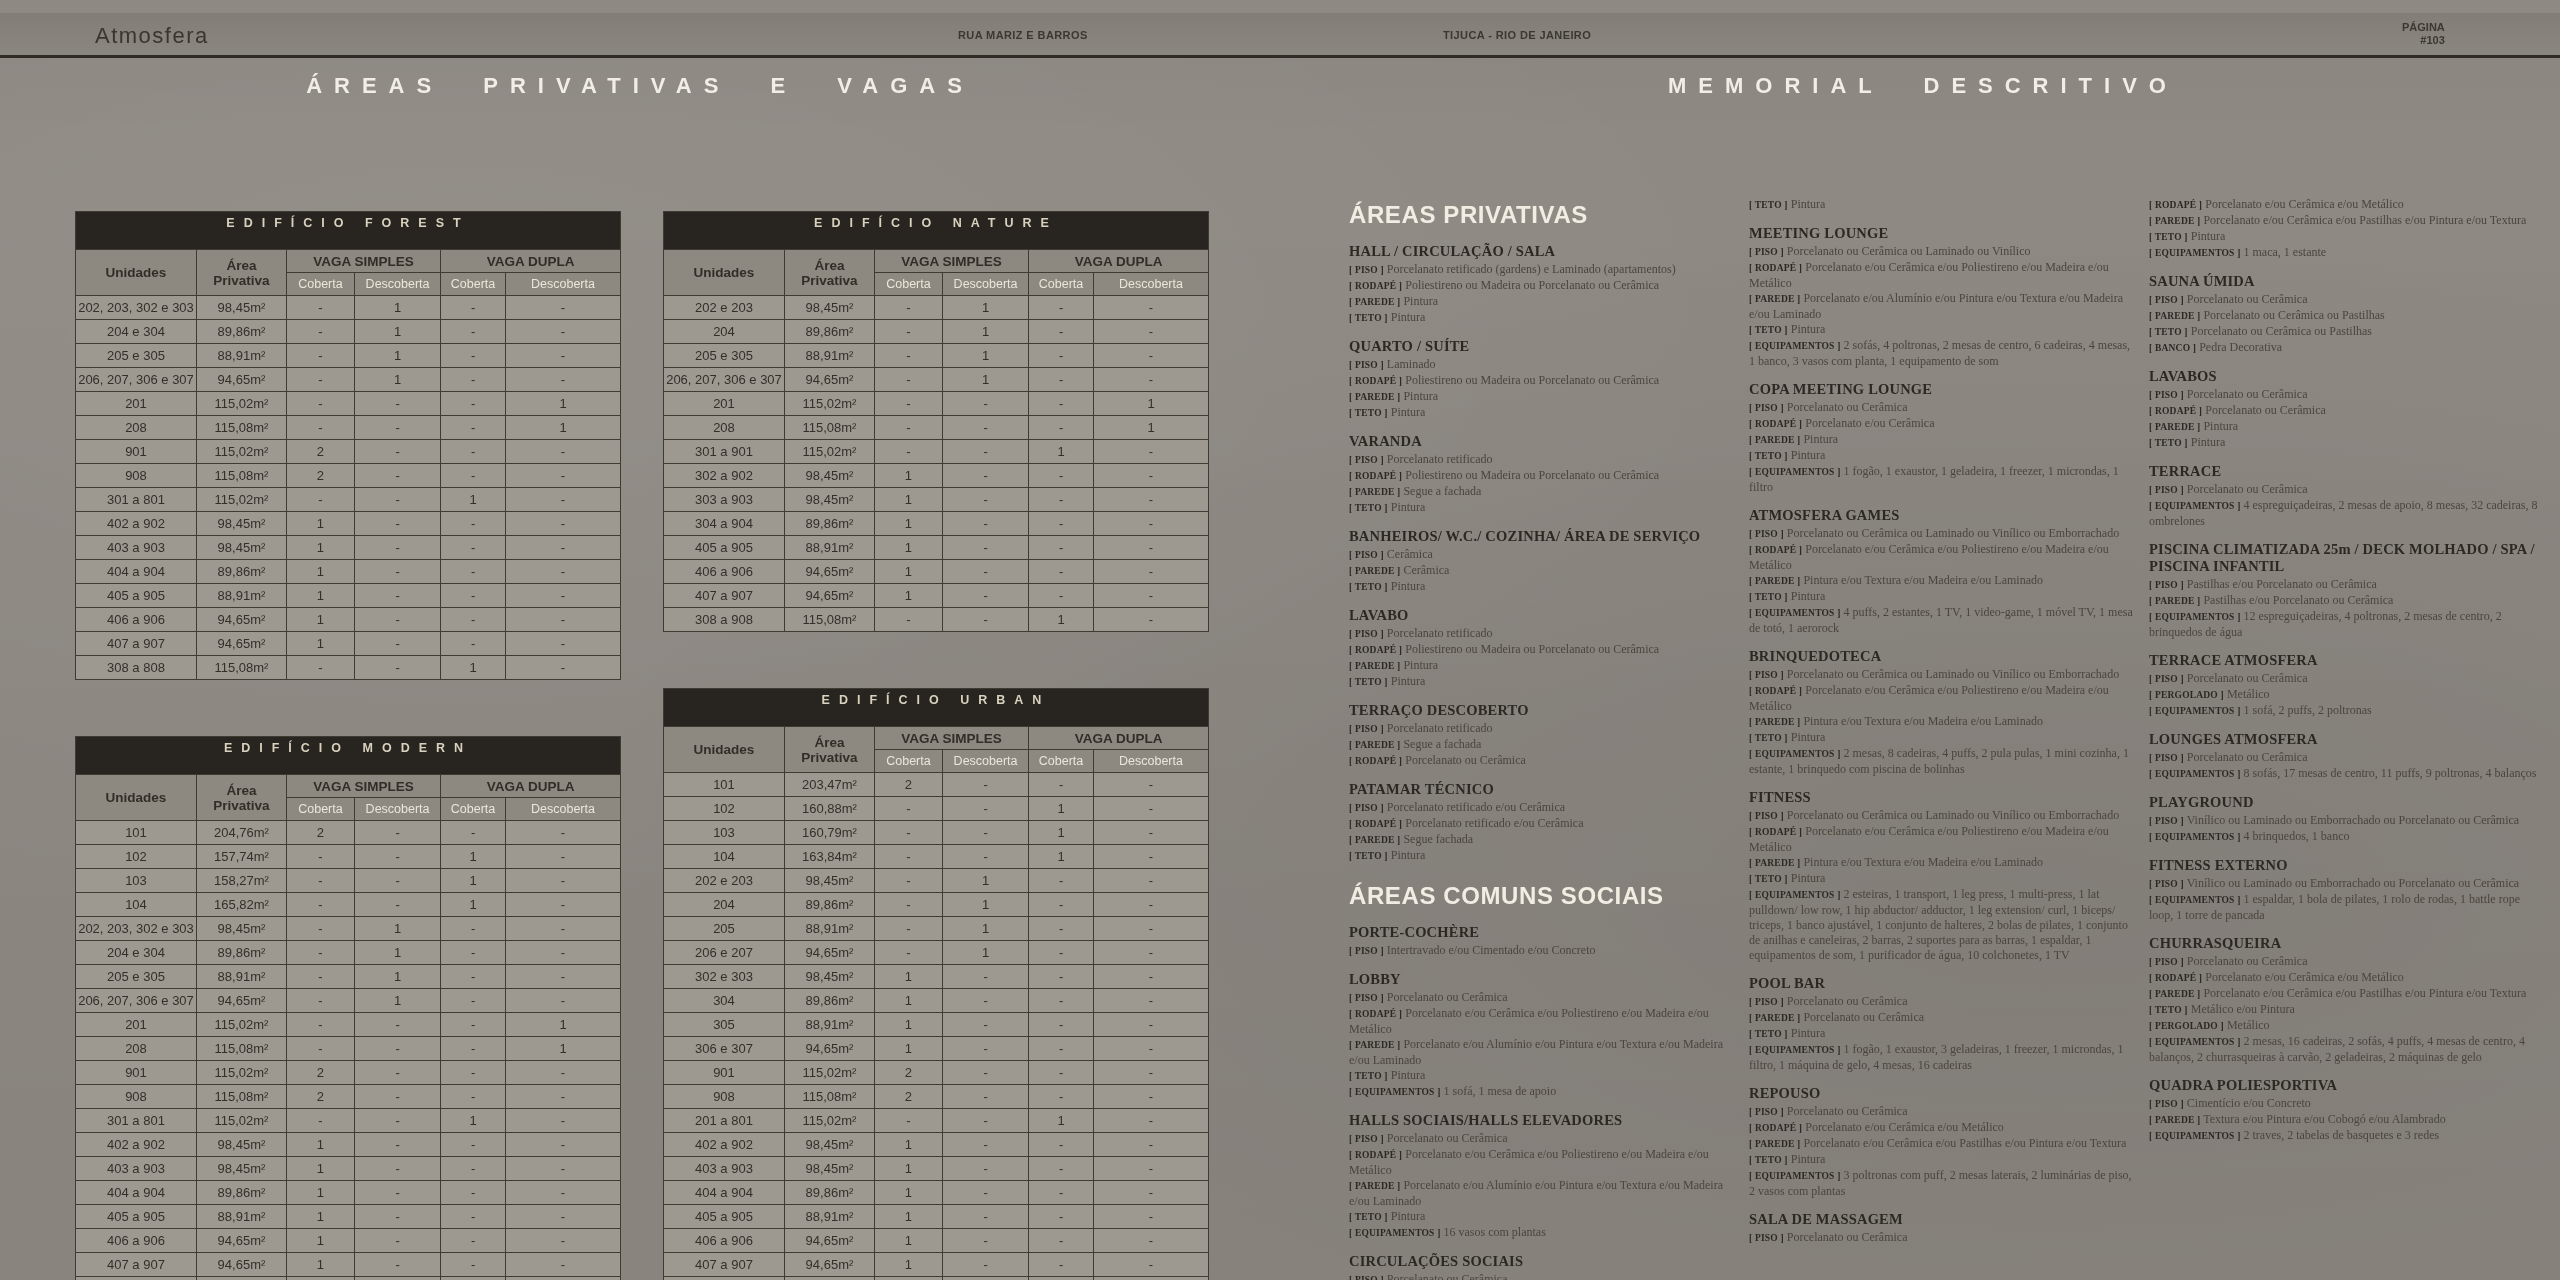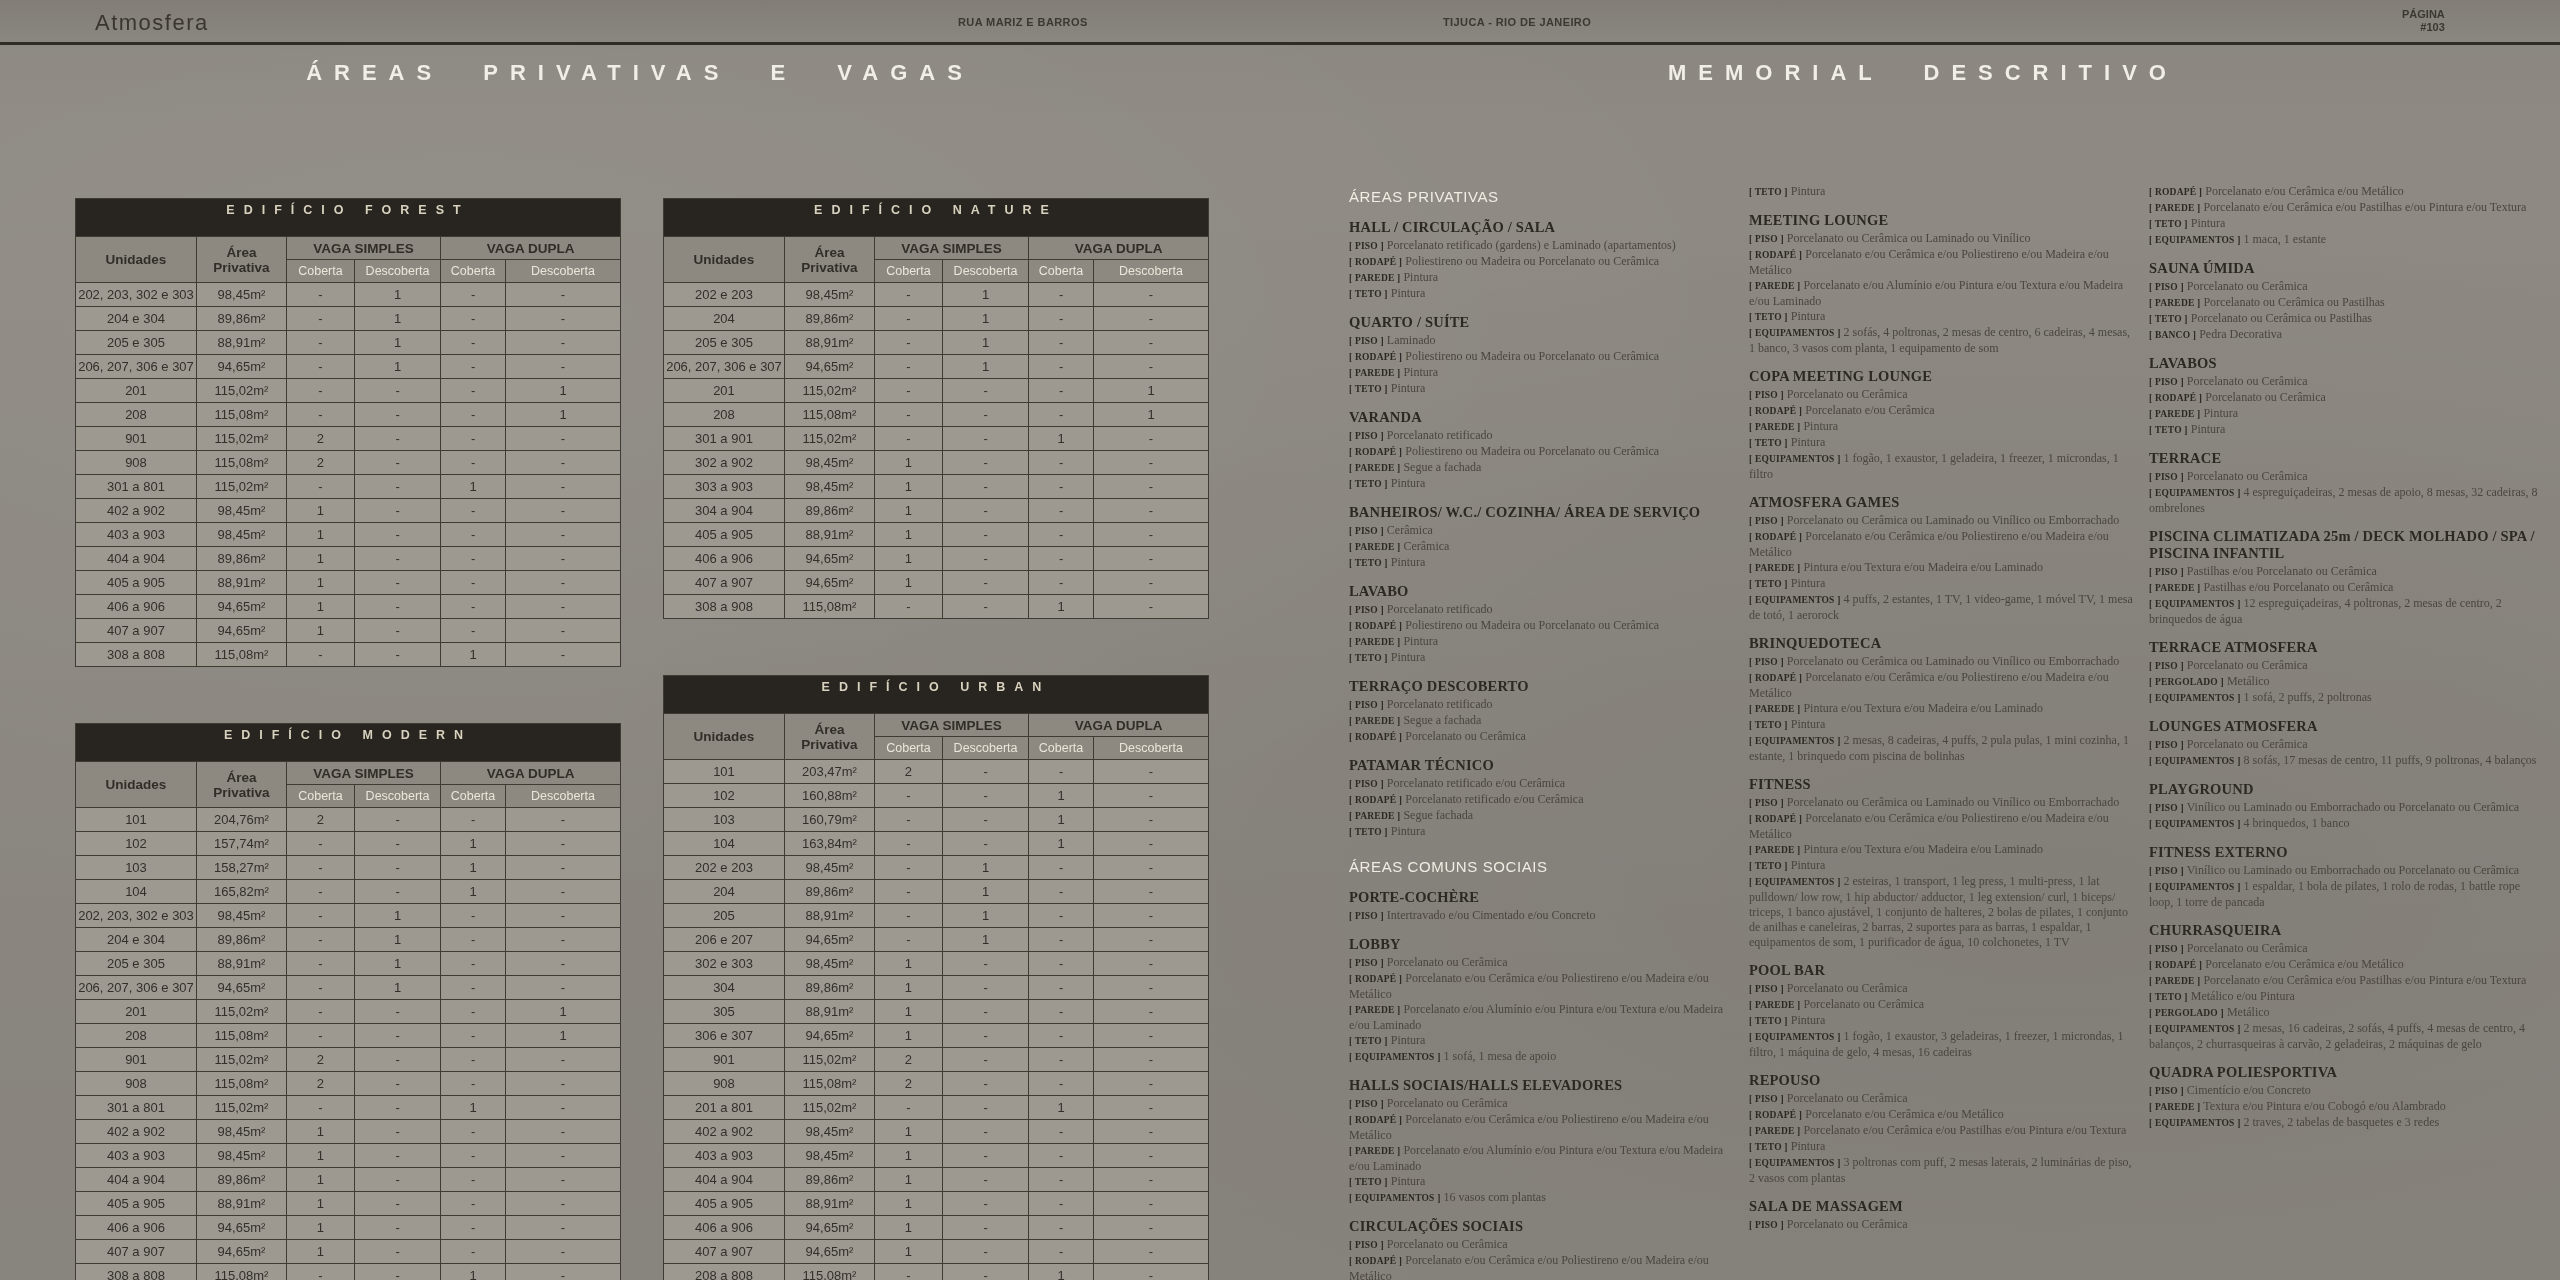--- a/index.html
+++ b/index.html
@@ -8,20 +8,21 @@
     background:#8e8a83;
     font-family:"Liberation Sans",sans-serif;
   }
   .page{
     position:absolute;inset:0;
     background:
       radial-gradient(ellipse at 18% 25%, rgba(255,255,255,0.05), transparent 45%),
       radial-gradient(ellipse at 80% 70%, rgba(0,0,0,0.06), transparent 55%),
       linear-gradient(180deg, rgba(0,0,0,0.03), rgba(0,0,0,0) 10%, rgba(0,0,0,0.04) 95%),
       #8e8a83;
+    margin-top: 13px;
   }
   
   .topbar{
     position:absolute;top:0;left:0;right:0;height:42px;
     background:linear-gradient(180deg,#827e77,#8a8680);
     border-bottom:3px solid #2f2c26;
   }
   .logo{position:absolute;left:95px;top:10px;font-size:22px;color:#3a362f;letter-spacing:1.5px;}
   .hdr-small{position:absolute;top:16px;font-size:11px;font-weight:bold;color:#3b3831;letter-spacing:0.4px;}
   .hdr-street{left:958px;}
@@ -44,21 +45,21 @@
   .tcell{
     background:#282521;color:#d8d1bd;font-size:12.5px;font-weight:bold;
     letter-spacing:9px;padding:4px 0 19px;text-align:center;
   }
   .gcell{background:#8d8980;color:#312e28;font-size:13.5px;font-weight:bold;height:20px;text-align:center;}
   .scell{background:#8d8980;color:#eae6d9;font-size:12.5px;font-weight:normal;height:20px;text-align:center;}
   .btable td{background:#9d9990;color:#33302a;font-size:13px;height:23px;text-align:center;padding:0 2px;}
   
   .memorial{position:absolute;left:1349px;top:184px;display:flex;gap:11px;}
   .mem-col{width:389px;}
-  .mem-heading{font-size:15px;font-weight:normal;color:#f1ede2;margin:4px 0 14px;letter-spacing:0.6px;}
+  .mem-heading{font-size:24px;font-weight:bold;color:#f1ede2;margin:4px 0 14px;letter-spacing:0.6px;}
   .mem-heading.later{margin-top:18px;}
   .mem-item{margin-bottom:12px;font-family:Liberation Serif, serif;}
   .mem-title{font-size:14.5px;font-weight:bold;color:#2c2923;line-height:17px;margin-bottom:2px;letter-spacing:0.2px;}
   .mem-spec{font-size:12px;color:#4a463d;line-height:15px;}
   .mem-label{font-size:9.5px;font-weight:bold;color:#2c2923;letter-spacing:0.2px;}
 </style>
 </head>
 <body>
 
 <div class="page">

